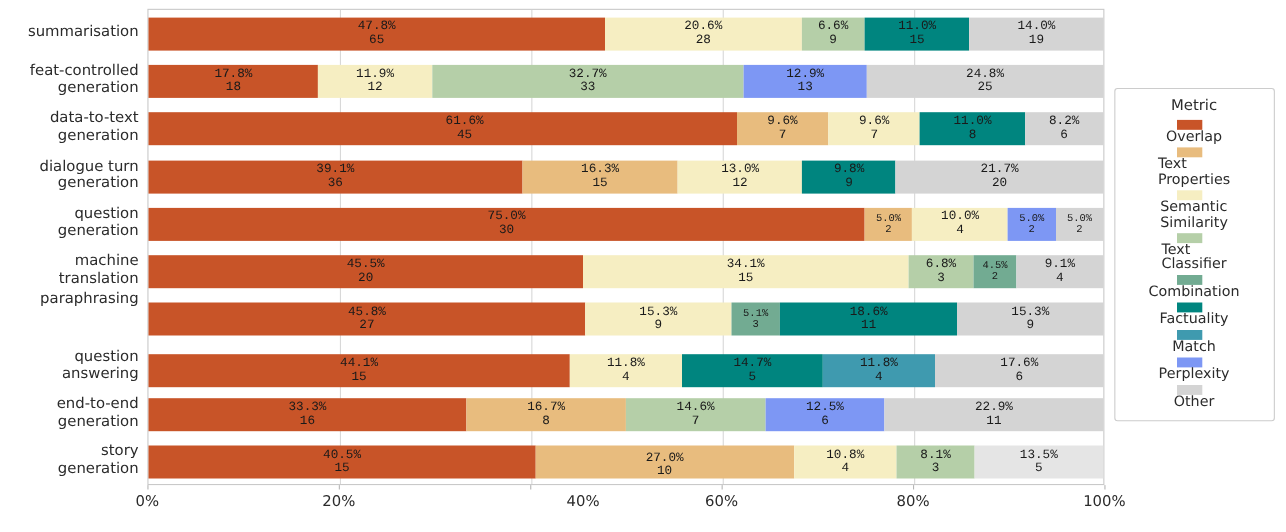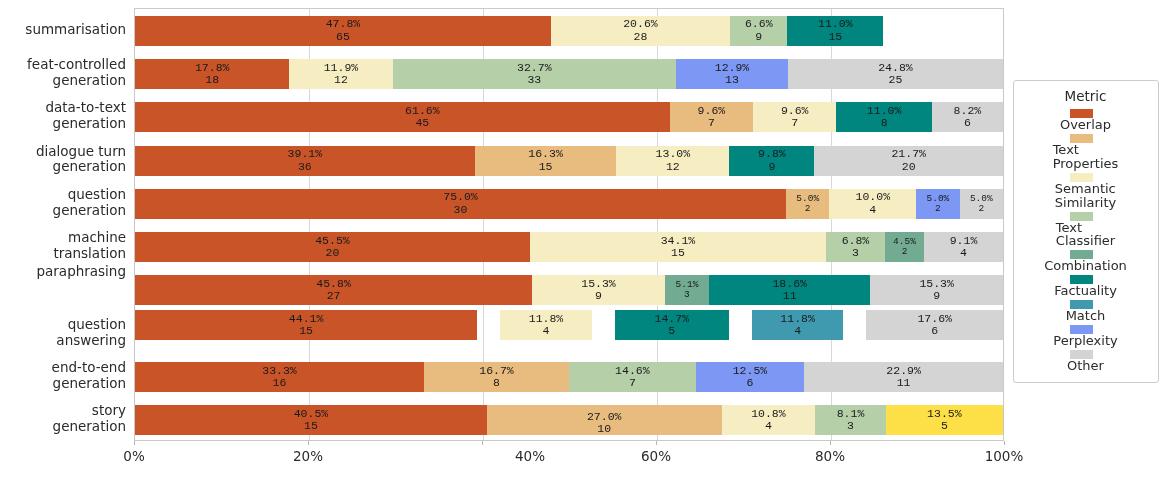--- a/index.html
+++ b/index.html
@@ -226,20 +226,24 @@
             <div class="cnt">28</div>
           </div>
           <div class="seg" style="width: 57.42px; background: rgb(181, 207, 168);">
             <div class="pct">6.6%</div>
             <div class="cnt">9</div>
           </div>
           <div class="seg" style="width: 95.7px; background: rgb(0, 133, 127);">
             <div class="pct">11.0%</div>
             <div class="cnt">15</div>
           </div>
+          <div class="seg" style="width: 121.8px; background: rgb(212, 212, 212);">
+            <div class="pct">14.0%</div>
+            <div class="cnt">19</div>
+          </div>
         </div>
         <div class="bar-row" style="top: 49.95px;">
           <div class="seg" style="width: 154.86px; background: rgb(200, 84, 40);">
             <div class="pct">17.8%</div>
             <div class="cnt">18</div>
           </div>
           <div class="seg" style="width: 103.53px; background: rgb(246, 238, 194);">
             <div class="pct">11.9%</div>
             <div class="cnt">12</div>
           </div>
@@ -359,21 +363,21 @@
           </div>
           <div class="seg" style="width: 161.82px; background: rgb(0, 133, 127);">
             <div class="pct">18.6%</div>
             <div class="cnt">11</div>
           </div>
           <div class="seg" style="width: 133.11px; background: rgb(212, 212, 212);">
             <div class="pct">15.3%</div>
             <div class="cnt">9</div>
           </div>
         </div>
-        <div class="bar-row" style="top: 301px; gap: 23px;">
+        <div class="bar-row" style="top: 313px;">
           <div class="seg" style="width: 383.67px; background: rgb(200, 84, 40);">
             <div class="pct">44.1%</div>
             <div class="cnt">15</div>
           </div>
           <div class="seg" style="width: 102.66px; background: rgb(246, 238, 194);">
             <div class="pct">11.8%</div>
             <div class="cnt">4</div>
           </div>
           <div class="seg" style="width: 127.89px; background: rgb(0, 133, 127);">
             <div class="pct">14.7%</div>
@@ -420,21 +424,21 @@
             <div class="cnt">10</div>
           </div>
           <div class="seg" style="width: 93.96px; background: rgb(246, 238, 194);">
             <div class="pct">10.8%</div>
             <div class="cnt">4</div>
           </div>
           <div class="seg" style="width: 70.47px; background: rgb(181, 207, 168);">
             <div class="pct">8.1%</div>
             <div class="cnt">3</div>
           </div>
-          <div class="seg" style="width: 117.45px; background: #fde047;">
+          <div class="seg" style="width: 117.45px; background: #e5e5e5;">
             <div class="pct">13.5%</div>
             <div class="cnt">5</div>
           </div>
         </div>
       </div>
   </div>
 
   <div id="x-axis">
       <div class="xtick-mark" style="left: 0px;"></div>
       <div class="xtick-label" style="left: 0px;">0%</div>

